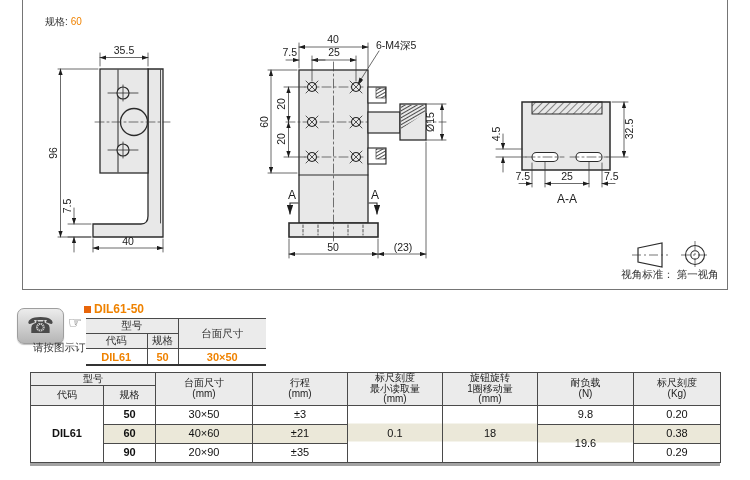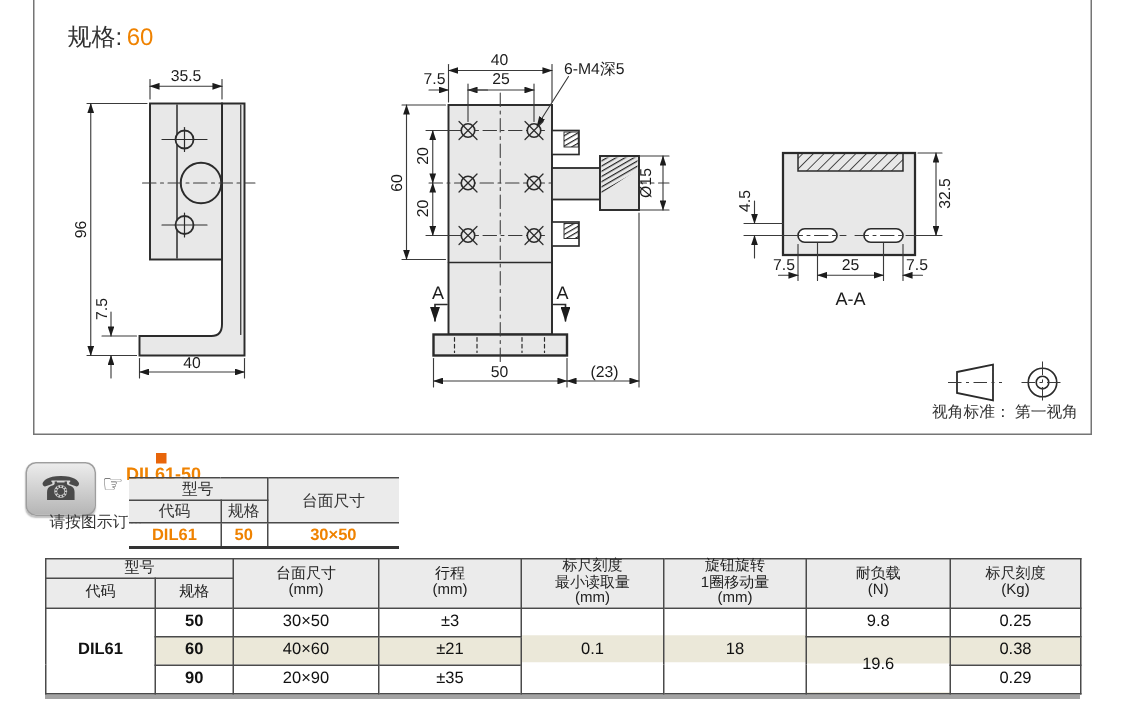--- a/index.html
+++ b/index.html
@@ -5,37 +5,37 @@
   html,body{margin:0;padding:0;}
   body{
     position:relative;width:750px;height:480px;background:#ffffff;
     font-family:"Liberation Sans",sans-serif;color:#222;overflow:hidden;
   }
   
   .drawing-box{
     position:absolute;left:22px;top:-6px;width:704px;height:295px;
     border-left:1px solid #757575;border-right:1px solid #757575;border-bottom:1px solid #757575;
   }
-  .spec-label{position:absolute;left:45px;top:15px;font-size:16px;color:#333;}
+  .spec-label{position:absolute;left:45px;top:15px;font-size:10px;color:#333;}
   .spec-label .val{color:#ef8200;margin-left:3px;}
   .drawing-svg{position:absolute;left:22px;top:0;}
   .dimtxt{font-family:"Liberation Sans",sans-serif;font-size:10.5px;fill:#1c1c1c;}
   .seclbl{font-family:"Liberation Sans",sans-serif;font-size:12px;fill:#1c1c1c;}
   .projtxt{font-family:"Liberation Sans",sans-serif;font-size:10.5px;fill:#333;}
 
   
   .phone-icon{
     position:absolute;left:17px;top:308px;width:45px;height:34px;border:1px solid #9e9e9e;
     border-radius:7px;background:linear-gradient(#ececec,#b5b5b5);
     text-align:center;line-height:34px;font-size:22px;color:#4a4a4a;
     box-shadow:0 1px 1px rgba(0,0,0,.25);
   }
   .hand-icon{position:absolute;left:68px;top:313px;font-size:16px;color:#555;}
   .order-caption{position:absolute;left:13px;top:341px;font-size:10.5px;color:#333;white-space:nowrap;margin-left:20px;}
-  .order-title{position:absolute;left:84px;top:302px;font-size:12px;font-weight:bold;color:#ef8200;display:flex;align-items:center;flex-direction:column;}
+  .order-title{position:absolute;left:84px;top:302px;font-size:12px;font-weight:bold;color:#ef8200;display:flex;align-items:center;}
   .order-title .sq{width:7px;height:7px;background:#e8650a;display:inline-block;margin-right:3px;}
 
   table{border-collapse:collapse;table-layout:fixed;}
   td{text-align:center;vertical-align:middle;padding:0;}
 
   .order-table{position:absolute;left:86px;top:318px;width:180px;font-size:10.5px;color:#333;}
   .order-table td{border:1px solid #4a4a4a;height:13px;}
   .order-table tr td:first-child{border-left:none;}
   .order-table tr td:last-child{border-right:none;}
   .order-table{border-bottom:2px solid #333;}
@@ -348,21 +348,21 @@
     <td class="hd">规格</td>
   </tr>
   <tr class="dr">
     <td class="code" rowspan="3">DIL61</td>
     <td class="sp">50</td>
     <td>30×50</td>
     <td>±3</td>
     <td class="merge3" rowspan="3">0.1</td>
     <td class="merge3" rowspan="3">18</td>
     <td>9.8</td>
-    <td>0.25</td>
+    <td>0.20</td>
   </tr>
   <tr class="dr hl-row">
     <td class="sp bg">60</td>
     <td class="bg">40×60</td>
     <td class="bg">±21</td>
     <td class="merge2" rowspan="2">19.6</td>
     <td class="bg">0.38</td>
   </tr>
   <tr class="dr">
     <td class="sp">90</td>

